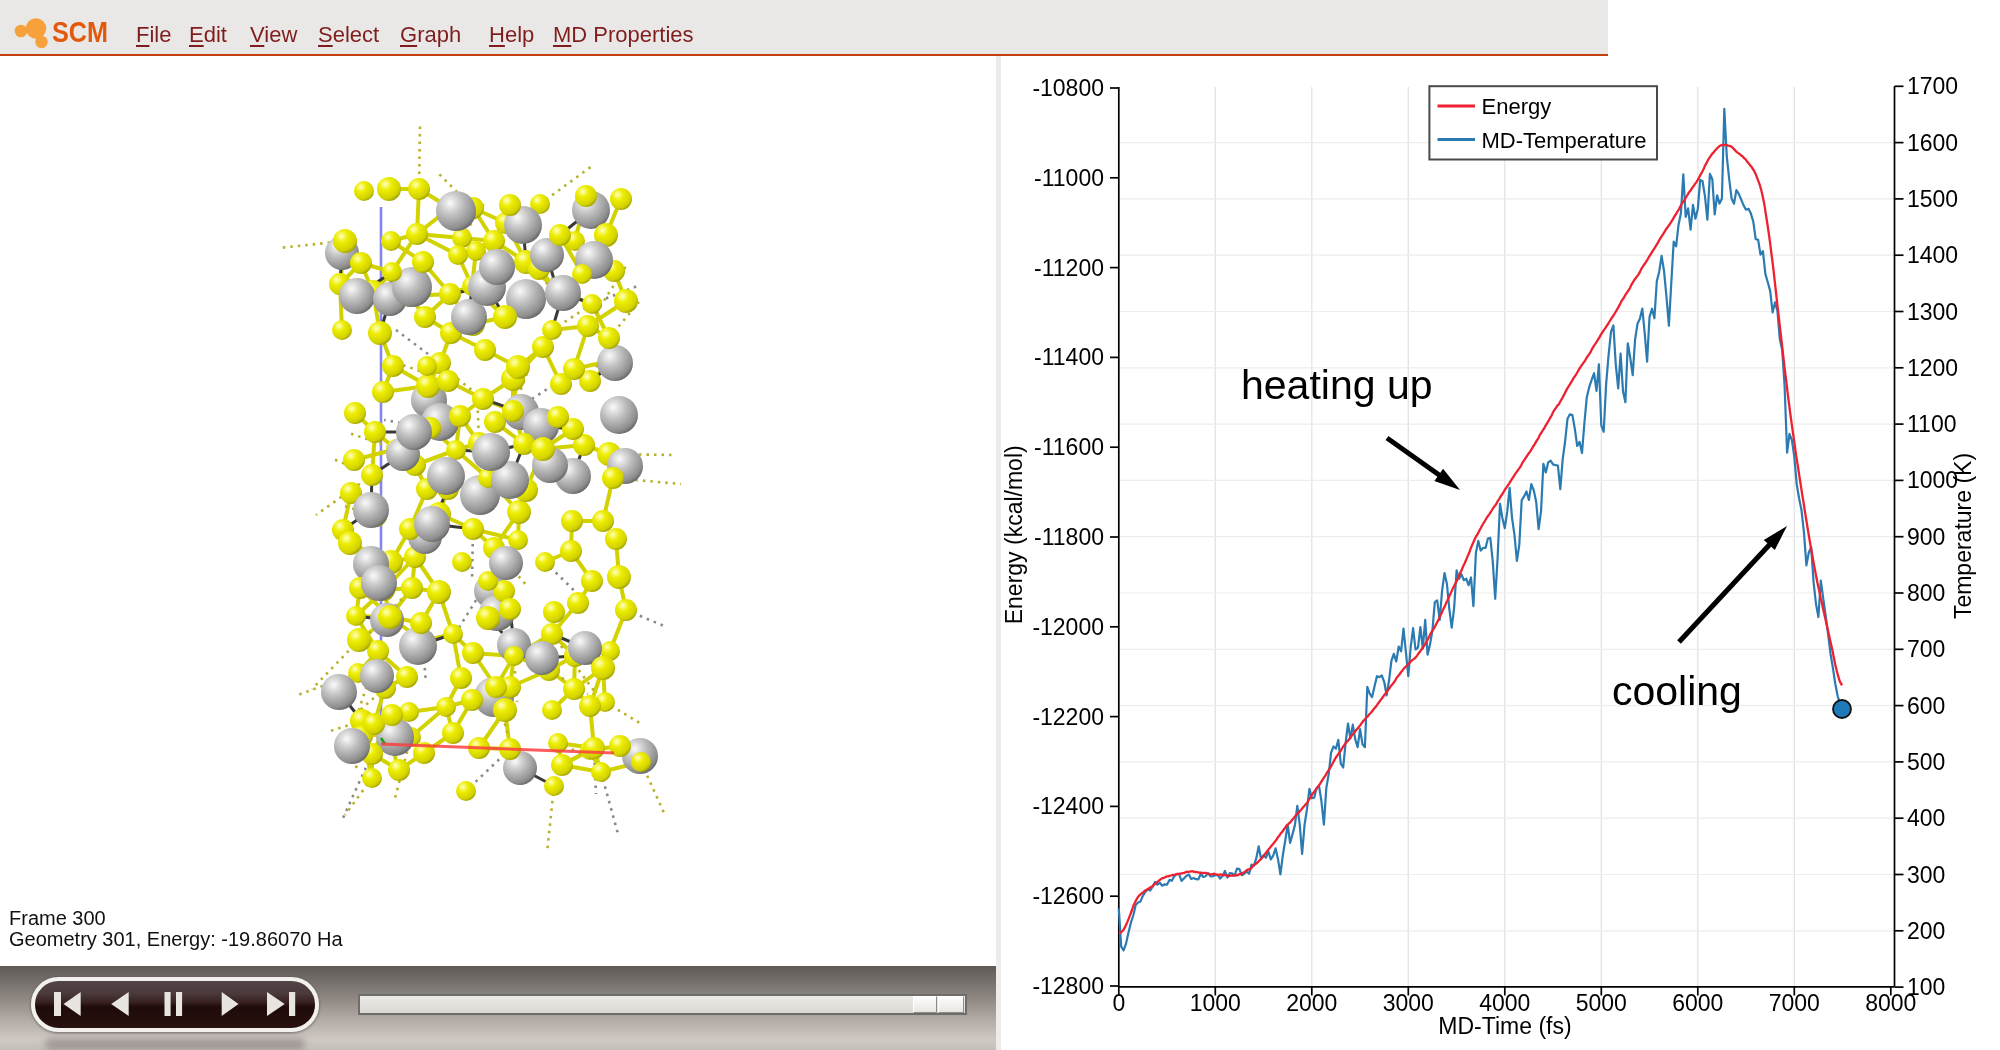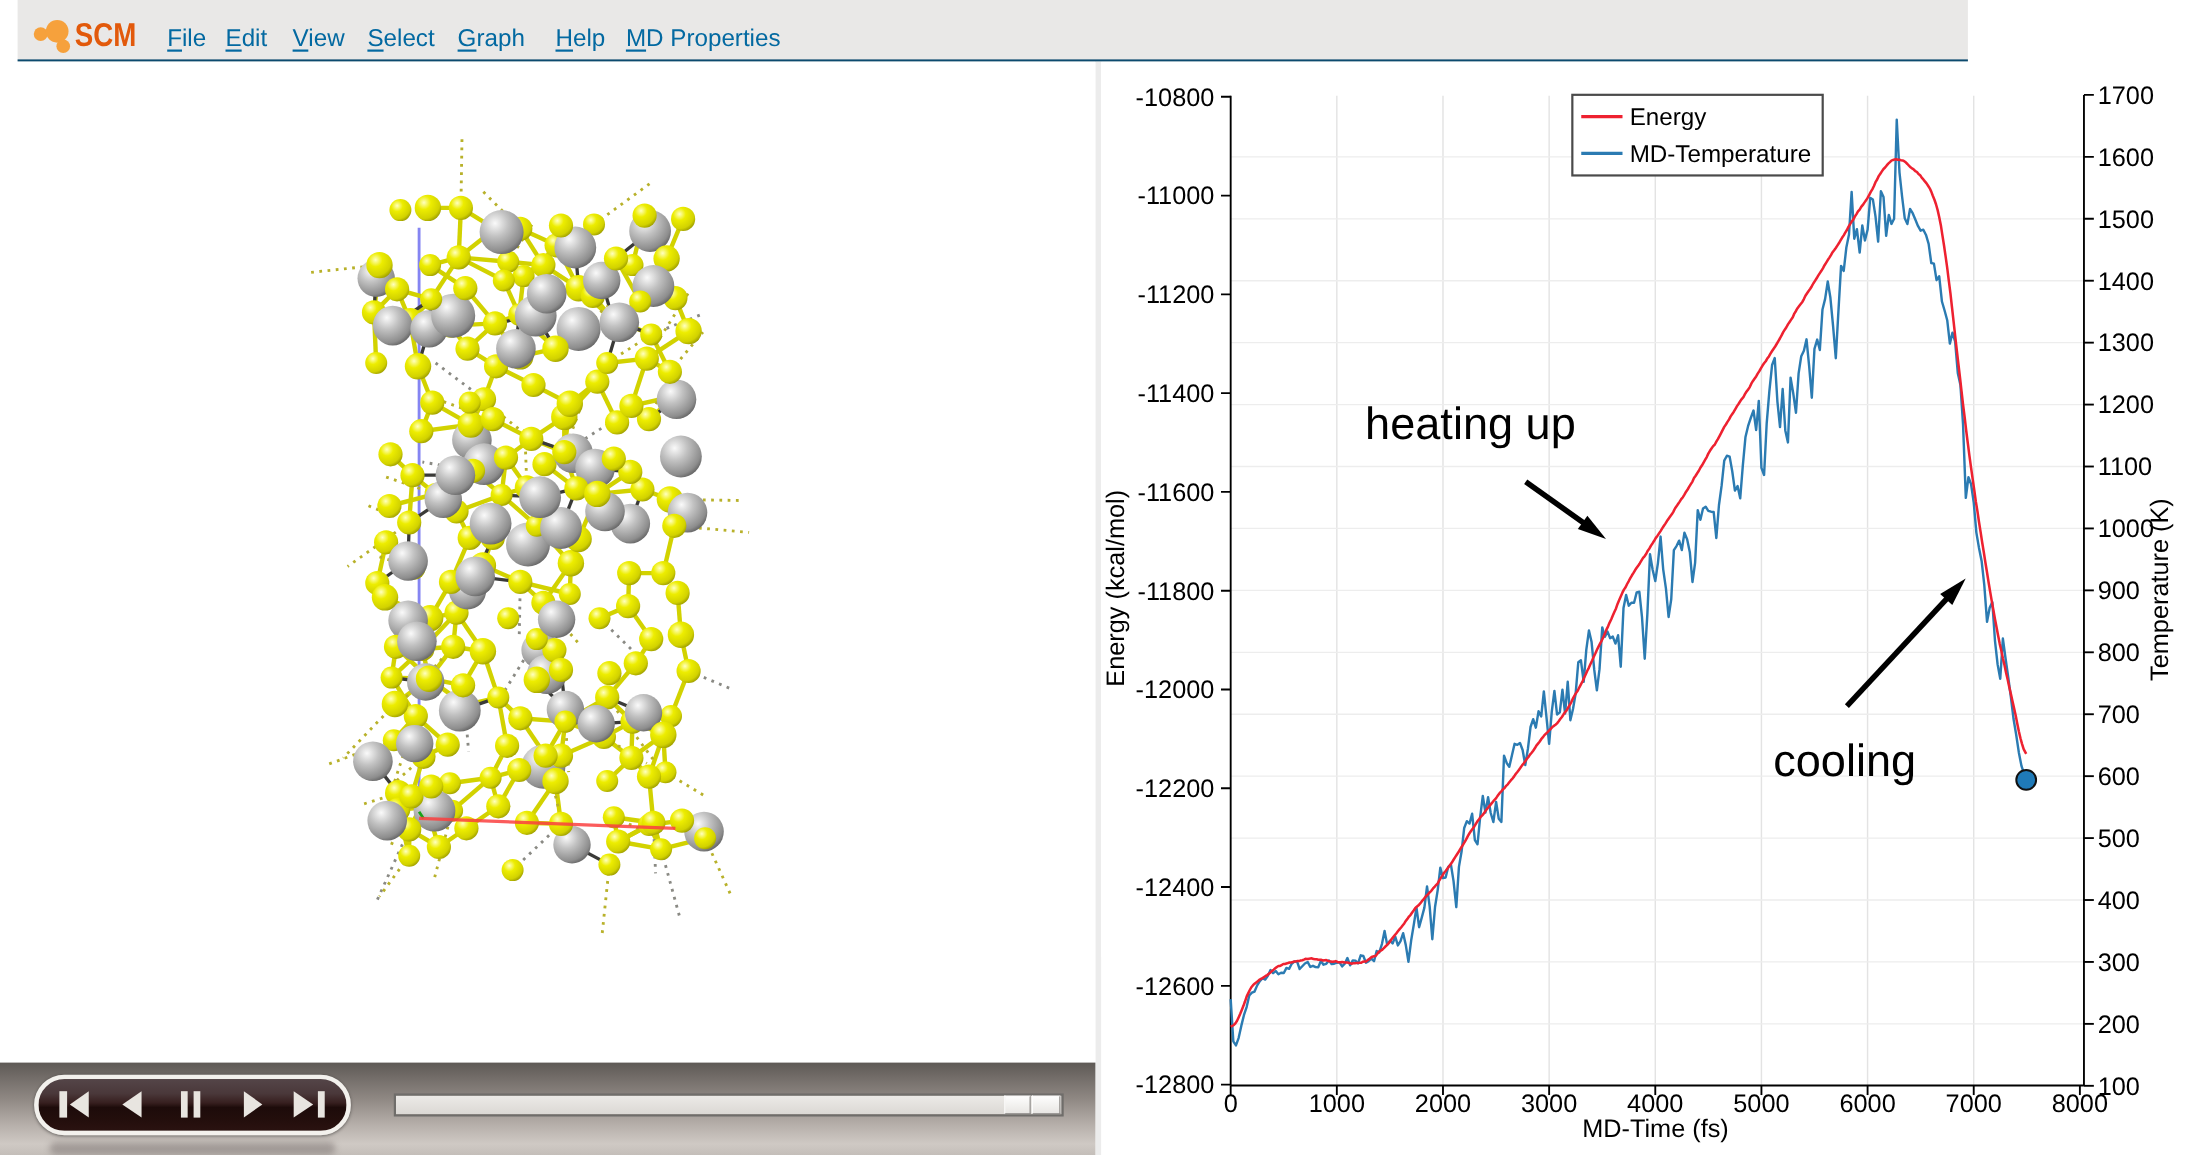--- a/index.html
+++ b/index.html
@@ -1,18 +1,18 @@
 <!DOCTYPE html>
 <html><head><meta charset="utf-8">
 <style>
 html,body{margin:0;padding:0;width:2000px;height:1050px;background:#fff;overflow:hidden;
 font-family:"Liberation Sans",sans-serif;}
-#menubar{position:absolute;left:16px;top:0;width:1773px;height:54px;background:#e9e8e7;
-border-bottom:2px solid #0c4a6e;}
-.mi{position:absolute;top:22px;font-size:22px;color:#0369a1;white-space:nowrap;}
+#menubar{position:absolute;left:0;top:0;width:1608px;height:54px;background:#e9e8e7;
+border-bottom:2px solid #c2410c;}
+.mi{position:absolute;top:22px;font-size:22px;color:#7f1d1d;white-space:nowrap;}
 .mi u{text-decoration-thickness:1.5px;text-underline-offset:3px;}
 #viewer{position:absolute;left:0;top:56px;width:996px;height:994px;background:#fff;}
 #divider{position:absolute;left:996px;top:56px;width:5px;height:994px;background:#ececec;}
 #chart{position:absolute;left:1001px;top:56px;width:999px;height:814px;background:#fff;}
 .tk{font-family:"Liberation Sans",sans-serif;font-size:23px;fill:#000;}
 .an{font-family:"Liberation Sans",sans-serif;font-size:41px;fill:#000;}
 .lg{font-family:"Liberation Sans",sans-serif;font-size:22px;fill:#000;}
 #ftext{position:absolute;left:9px;top:852px;font-size:20px;color:#111;line-height:21px;}
 #bbar{position:absolute;left:0;top:910px;width:996px;height:84px;
 background:linear-gradient(180deg,#5e5955 0%,#756f6b 18%,#908984 40%,#b3aca7 65%,#cfc9c4 88%,#c4beb9 100%);}
@@ -626,20 +626,21 @@
 <circle cx="432" cy="468" r="18" fill="url(#gg)"></circle>
 <circle cx="543" cy="393" r="12" fill="url(#gy)"></circle>
 <circle cx="427" cy="310" r="10" fill="url(#gy)"></circle>
 <circle cx="423" cy="206" r="11" fill="url(#gy)"></circle>
 <circle cx="350" cy="487" r="12" fill="url(#gy)"></circle>
 <circle cx="345" cy="185" r="12" fill="url(#gy)"></circle>
 <circle cx="392" cy="659" r="11" fill="url(#gy)"></circle>
 <line x1="381" y1="682" x2="385" y2="688" stroke="#17a317" stroke-width="2.5"></line>
 <line x1="381" y1="688" x2="614" y2="697" stroke="#fb4040" stroke-width="3" opacity="0.85"></line>
 </svg>
+<div id="ftext">Frame 300<br>Geometry 301, Energy: -19.86070 Ha</div>
 <div id="bbar">
 <div id="reflect"></div>
 <div id="pill"></div>
 <svg style="position:absolute;left:31px;top:11px" width="288" height="55" viewBox="0 0 288 55">
 <g fill="#e8e5e0">
 <rect x="23" y="15" width="7" height="24"></rect>
 <polygon points="32.5,27 49.7,15 49.7,39"></polygon>
 <polygon points="80.2,27 97.7,15 97.7,39"></polygon>
 <rect x="133.5" y="15" width="6.1" height="24"></rect>
 <rect x="145" y="15" width="6.1" height="24"></rect>

